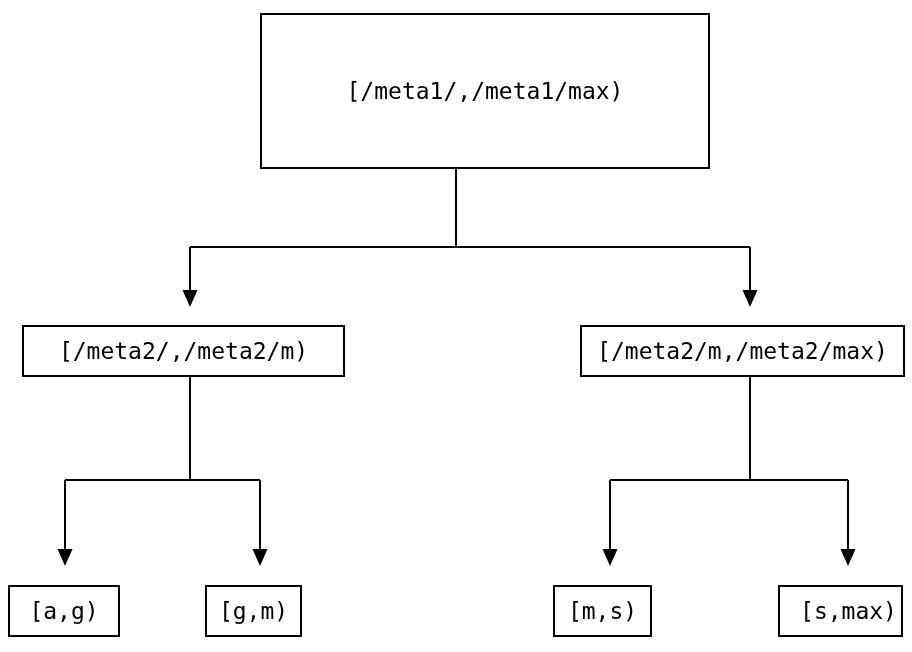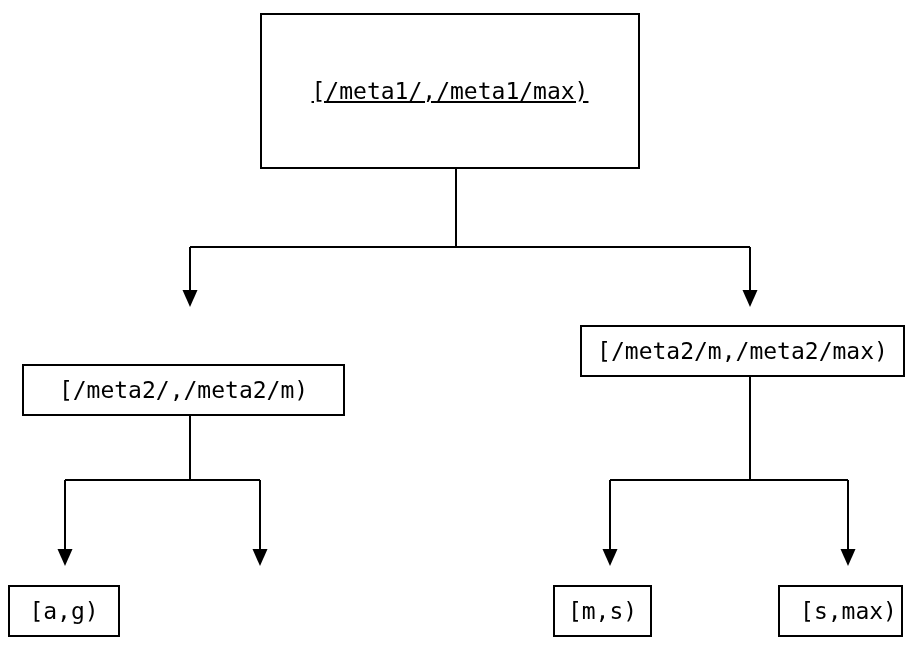--- a/index.html
+++ b/index.html
@@ -29,22 +29,22 @@
     border: 2px solid #000000;
     background: #ffffff;
     display: flex;
     align-items: center;
     justify-content: center;
     font-size: 23px;
     line-height: 1;
     white-space: nowrap;
   }
   
-  .node-root      { left: 260px; top: 13px;  width: 380px; height: 156px; text-decoration: underline; }
-  .node-mid-left  { left: 22px;  top: 325px; width: 323px; height: 52px; margin-top: 39px; }
+  .node-root      { left: 260px; top: 13px;  width: 450px; height: 156px; }
+  .node-mid-left  { left: 22px;  top: 325px; width: 323px; height: 52px; }
   .node-mid-right { left: 580px; top: 325px; width: 325px; height: 52px; }
   .node-leaf-1    { left: 8px;   top: 585px; width: 112px; height: 52px; }
   .node-leaf-2    { left: 205px; top: 585px; width: 97px;  height: 52px; }
   .node-leaf-3    { left: 553px; top: 585px; width: 99px;  height: 52px; }
   .node-leaf-4    { left: 778px; top: 585px; width: 125px; height: 52px; padding-left: 16px; }
 </style>
 </head>
 <body>
 
 <div class="canvas">
@@ -88,20 +88,23 @@
   </div>
 
   <div class="node node-mid-right">
     <span>[/meta2/m,/meta2/max)</span>
   </div>
 
   <div class="node node-leaf-1">
     <span>[a,g)</span>
   </div>
 
+  <div class="node node-leaf-2">
+    <span>[g,m)</span>
+  </div>
 
   <div class="node node-leaf-3">
     <span>[m,s)</span>
   </div>
 
   <div class="node node-leaf-4">
     <span>[s,max)</span>
   </div>
 
 </div>

